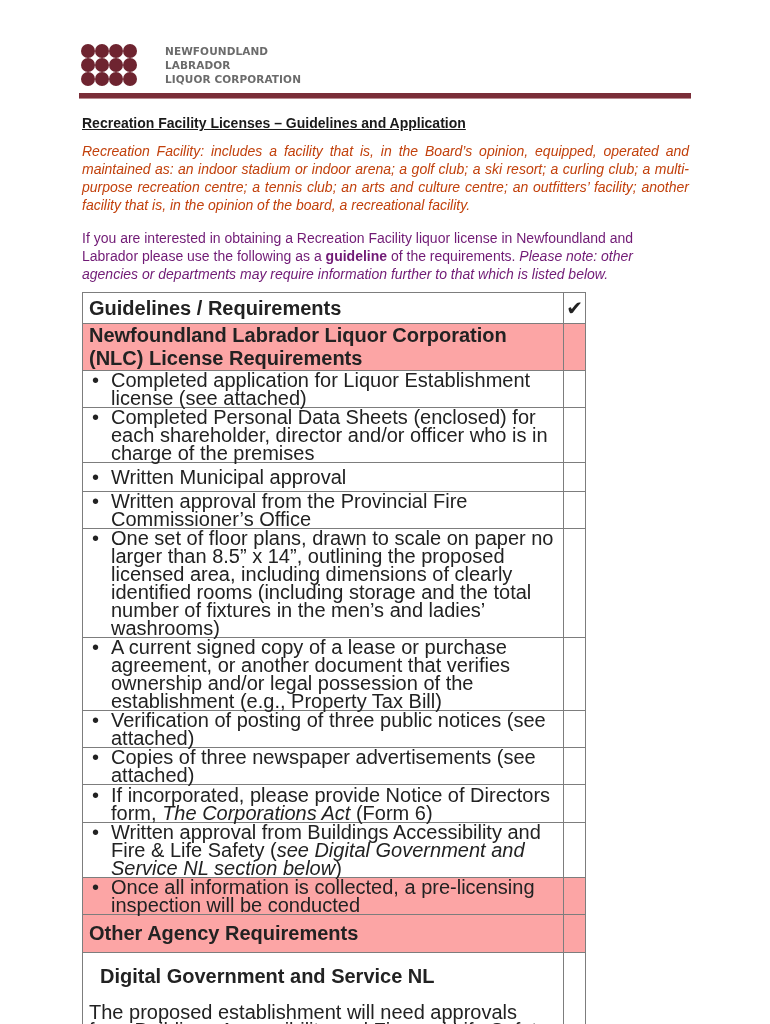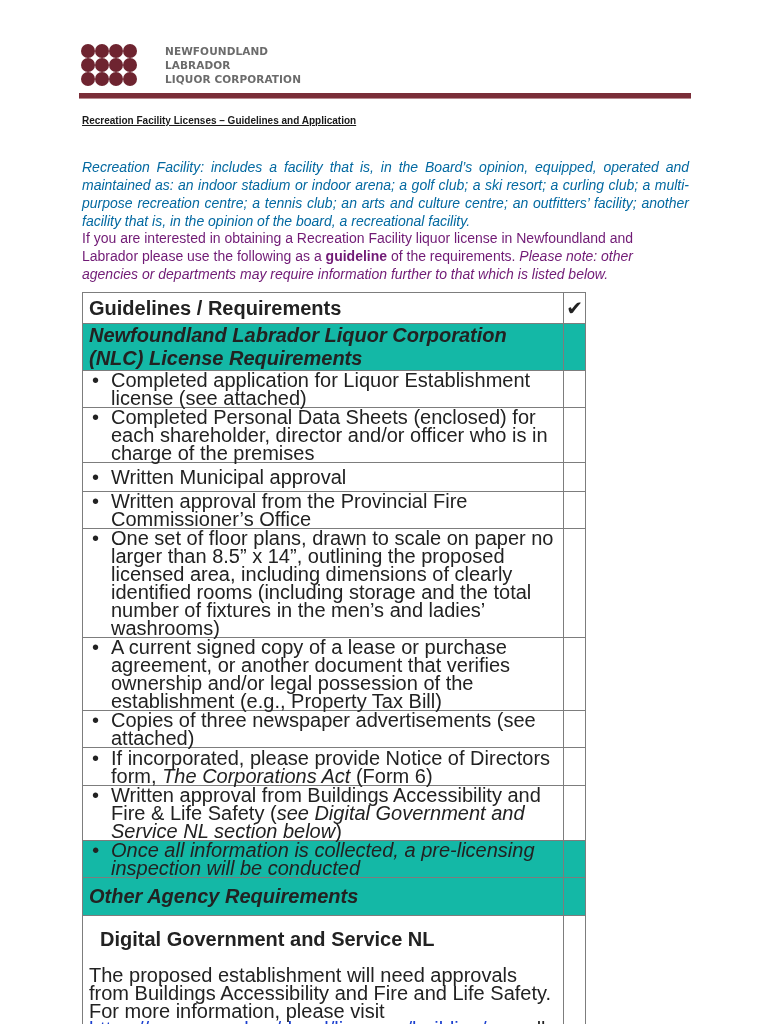--- a/index.html
+++ b/index.html
@@ -5,30 +5,30 @@
   html, body { margin: 0; padding: 0; background: #ffffff; }
   body { width: 770px; height: 1024px; position: relative; overflow: hidden;
          font-family: "Liberation Sans", sans-serif; color: #1a1a1a; }
 
   .logo { position: absolute; left: 81px; top: 44px; display: flex; align-items: flex-start; gap: 24px; }
   .logo-dots { display: grid; grid-template-columns: repeat(4, 14px); grid-template-rows: repeat(3, 14px); gap: 0; margin-right: 4px; }
   .logo-dots span { width: 14px; height: 14px; border-radius: 50%; background: #6e2430; display: block; }
   .logo-text { font-family: "DejaVu Sans", sans-serif; font-weight: bold; font-size: 10.5px; line-height: 14px; color: #6b6b6b; letter-spacing: 0.1px; }
   .logo-rule { position: absolute; left: 79px; top: 93px; width: 612px; height: 5px; background: #7a2e38; border-bottom: 1px solid #b88a90; }
 
-  .title { position: absolute; left: 82px; top: 115px; font-size: 10px; font-weight: bold; text-decoration: underline; }
-  .intro { position: absolute; left: 82px; top: 142px; width: 607px; font-size: 14px; font-style: italic; line-height: 18px; text-align: justify; color: #0369a1; margin-top: 16px; }
+  .title { position: absolute; left: 82px; top: 115px; font-size: 14px; font-weight: bold; text-decoration: underline; }
+  .intro { position: absolute; left: 82px; top: 142px; width: 607px; font-size: 14px; font-style: italic; line-height: 18px; text-align: justify; color: #c2410c; }
   .para2 { position: absolute; left: 82px; top: 229px; width: 607px; font-size: 14px; line-height: 18px; color: #701a75; }
   .para2 b { font-weight: bold; }
 
   table.req { position: absolute; left: 82px; top: 292px; width: 504px; border-collapse: collapse; font-size: 20px; color: #222; }
   table.req td { border: 1px solid #7d7d7d; vertical-align: middle; padding: 0; }
   td.main { width: 583px; padding: 0 6px !important; }
   td.chk { width: 27px; text-align: center; }
-  tr.shade td { background: #14b8a6; font-style: italic; }
+  tr.shade td { background: #fca5a5; }
   .hdr { font-weight: bold; }
   .bul { position: relative; padding-left: 22px; line-height: 18px; }
   .bul::before { content: "\2022"; position: absolute; left: 3px; top: 0; }
   .link { color: #1a3fcf; text-decoration: underline; }
   .it { font-style: italic; }
 </style>
 </head>
 <body>
 
 <div class="logo">
@@ -99,20 +99,26 @@
     <td class="chk"></td>
   </tr>
   <tr style="height:56px">
     <td class="main">
           <div class="bul">A current signed copy of a lease or purchase agreement, or another document that verifies ownership and/or legal possession of the establishment (e.g., Property Tax Bill)</div>
         </td>
     <td class="chk"></td>
   </tr>
   <tr style="height:28px">
     <td class="main">
+          <div class="bul">Verification of posting of three public notices (see attached)</div>
+        </td>
+    <td class="chk"></td>
+  </tr>
+  <tr style="height:28px">
+    <td class="main">
           <div class="bul">Copies of three newspaper advertisements (see attached)</div>
         </td>
     <td class="chk"></td>
   </tr>
   <tr style="height:38px">
     <td class="main">
           <div class="bul"><span>If incorporated, please provide Notice of Directors form, </span><span class="it">The Corporations Act</span><span> (Form 6)</span></div>
         </td>
     <td class="chk"></td>
   </tr>

